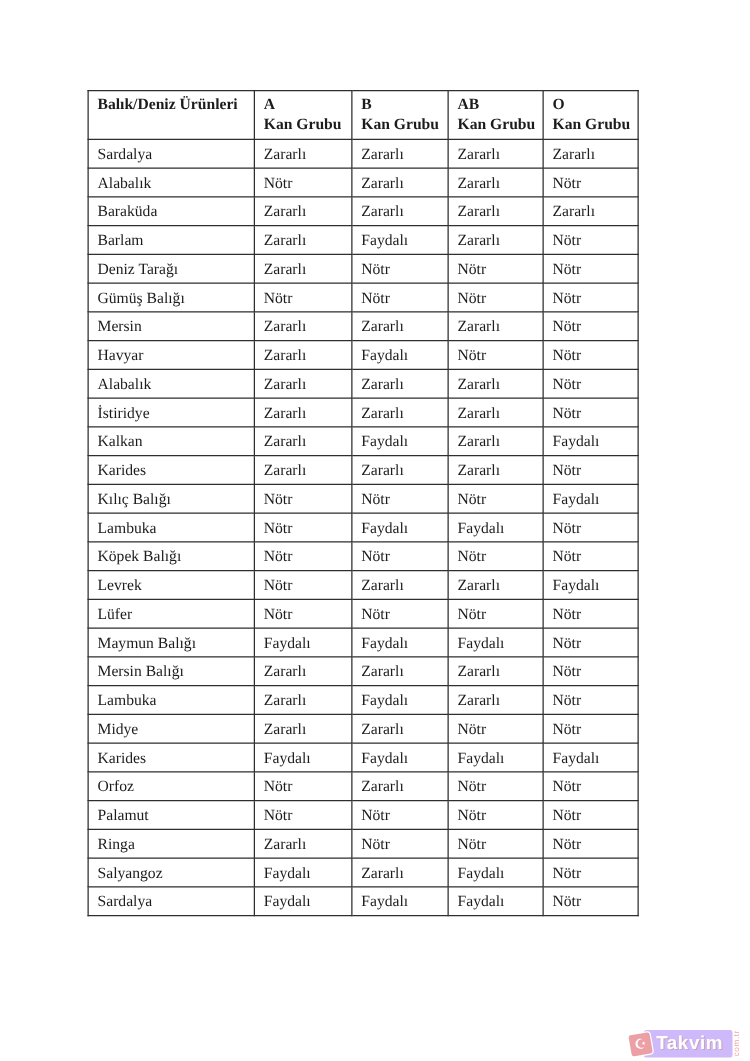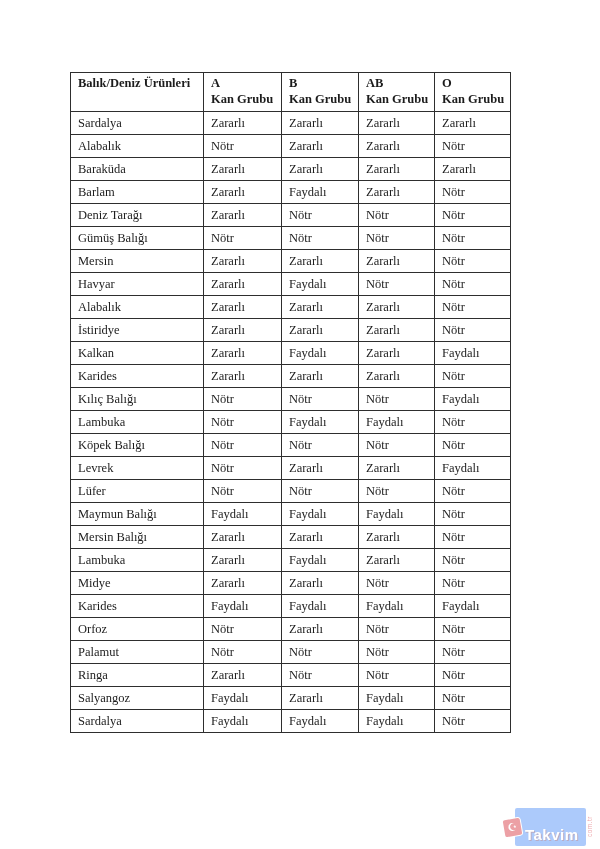--- a/index.html
+++ b/index.html
@@ -58,26 +58,26 @@
     color: #ffffff;
     font-size: 11px;
     display: flex; align-items: center; justify-content: center;
     transform: rotate(-10deg);
     border-radius: 2px;
     margin-right: -6px;
     box-shadow: 0 0 0 1px #ffffff;
     position: relative; z-index: 1;
   }
   .wm-brand {
-    background: #3b82f6;
+    background: #8b5cf6;
     color: #ffffff;
     font-weight: bold;
     font-size: 15px;
     line-height: 1;
-    padding: 19px 7px 4px 10px;
+    padding: 3px 7px 4px 10px;
     border-radius: 2px;
     letter-spacing: 0.5px;
     text-shadow: 1px 1px 0 rgba(120,0,0,0.55);
   }
   .wm-domain {
     color: #d21f2b;
     font-size: 6.5px;
     line-height: 1;
     writing-mode: vertical-rl;
     transform: rotate(180deg);

